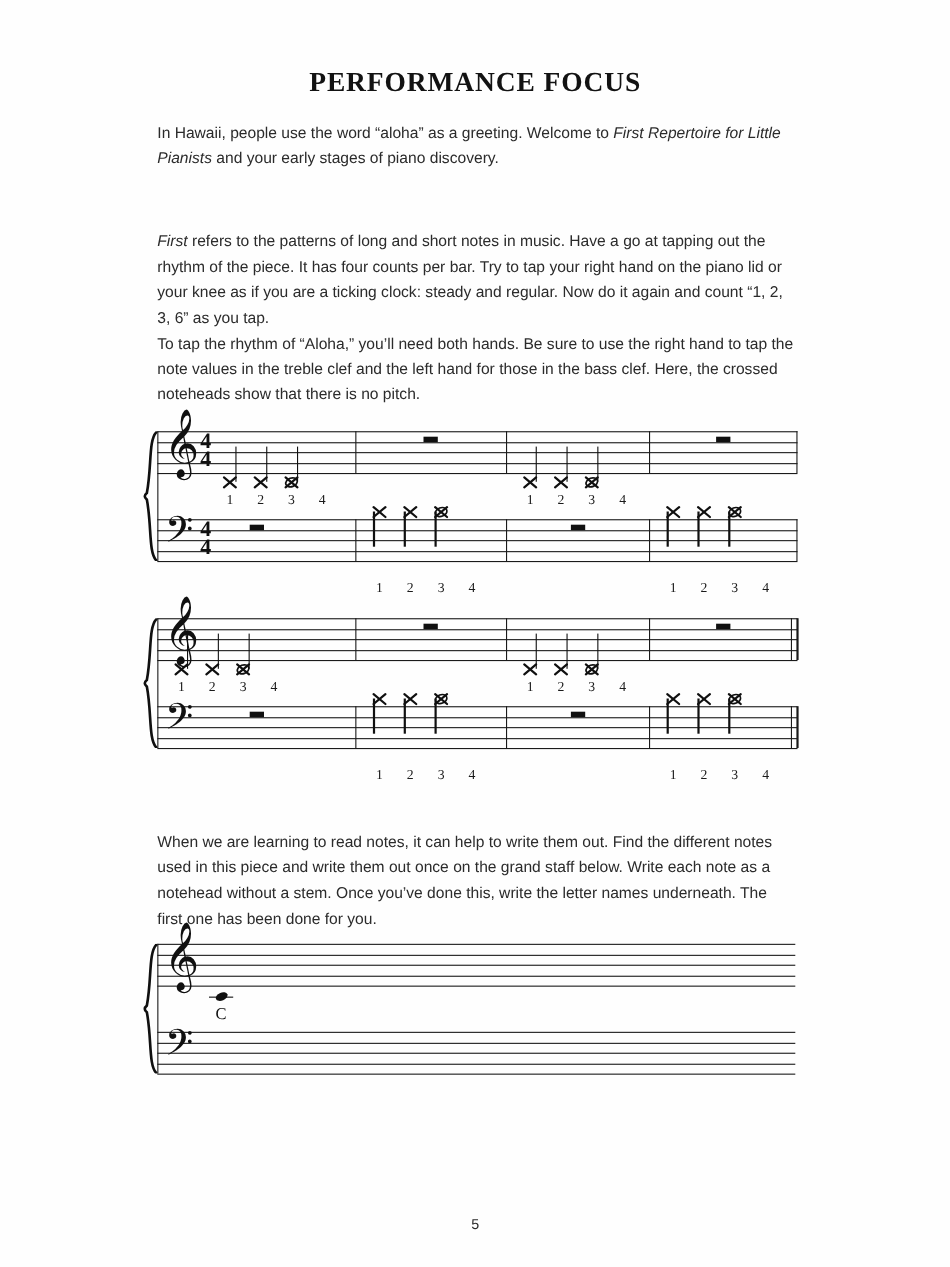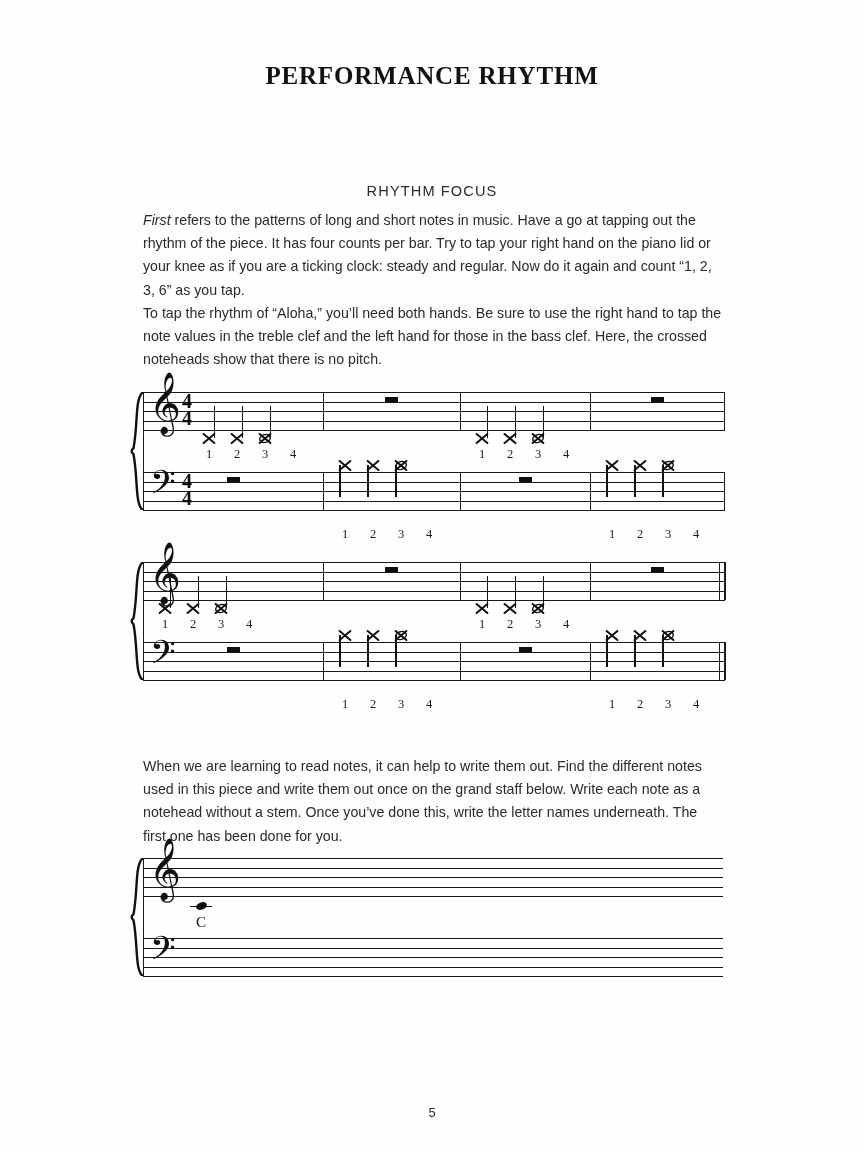--- a/index.html
+++ b/index.html
@@ -164,24 +164,26 @@
     position: absolute;
     height: 1.2px;
     background: #101010;
   }
 </style>
 </head>
 <body>
 
 <div class="page">
 
-  <div class="page-title">PERFORMANCE RHYTHM</div>
-
-
-  <div class="section-head" style="top:183px;">RHYTHM FOCUS</div>
+  <div class="page-title">PERFORMANCE FOCUS</div>
+
+  <div class="para" style="top:110px;">
+    <span>In Hawaii, people use the word “aloha” as a greeting. Welcome to </span><em>First Repertoire for Little Pianists</em><span> and your early stages of piano discovery.</span>
+  </div>
+
 
   <div class="para" style="top:209px;">
     <em>First</em><span> refers to the patterns of long and short notes in music. Have a go at tapping out the rhythm of the piece. It has four counts per bar. Try to tap your right hand on the piano lid or your knee as if you are a ticking clock: steady and regular. Now do it again and count “1, 2, 3, 6” as you tap.</span>
   </div>
 
   <div class="para" style="top:302px;">To tap the rhythm of “Aloha,” you’ll need both hands. Be sure to use the right hand to tap the note values in the treble clef and the left hand for those in the bass clef. Here, the crossed noteheads show that there is no pitch.</div>
 
   <div class="system" id="system1" style="left:143px; top:386px; width:582px; height:130px;">
       <div class="staff" style="top:6px; width:582px; height:38.4px;">
         <div class="ln" style="top:0px; width:582px;"></div>

